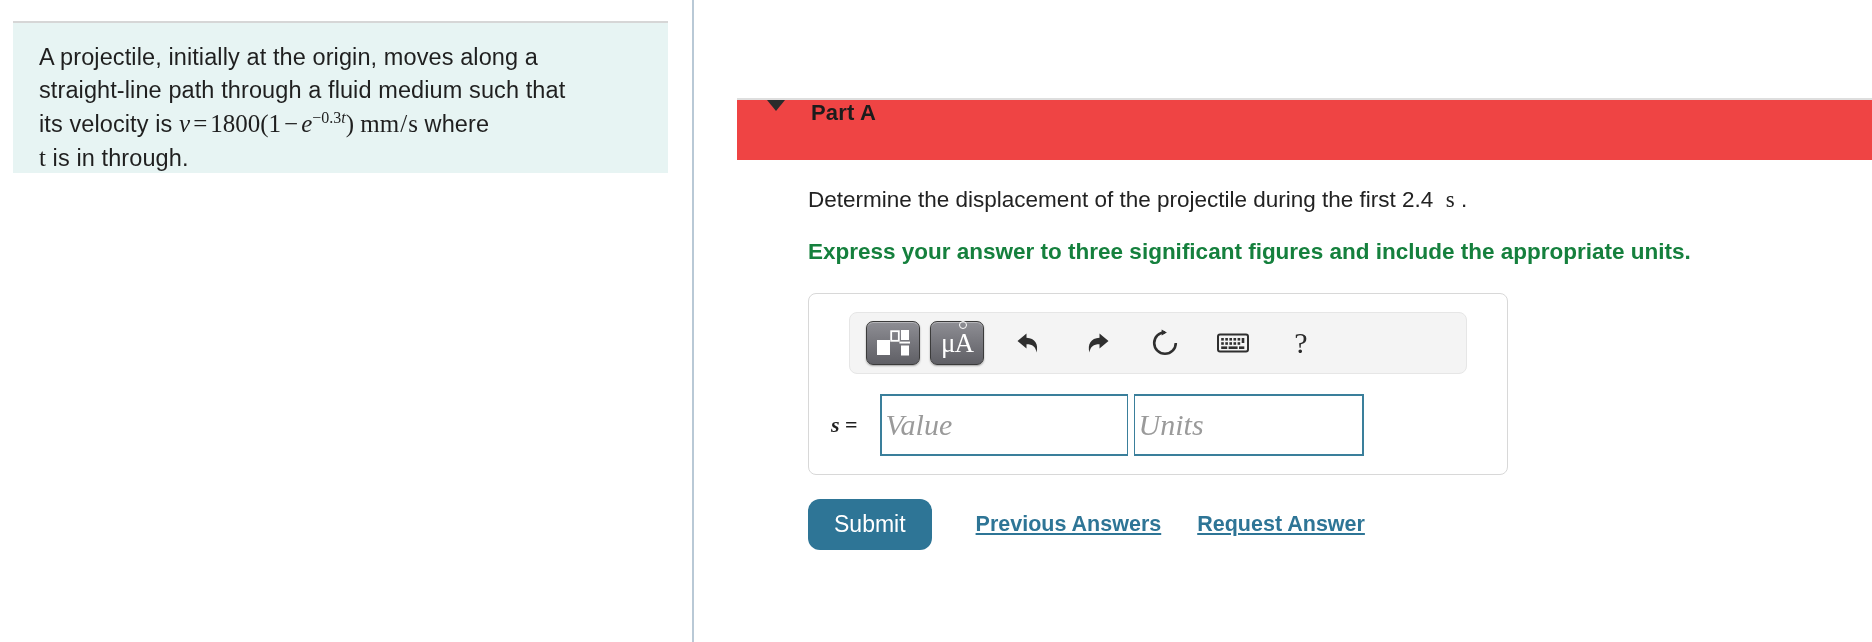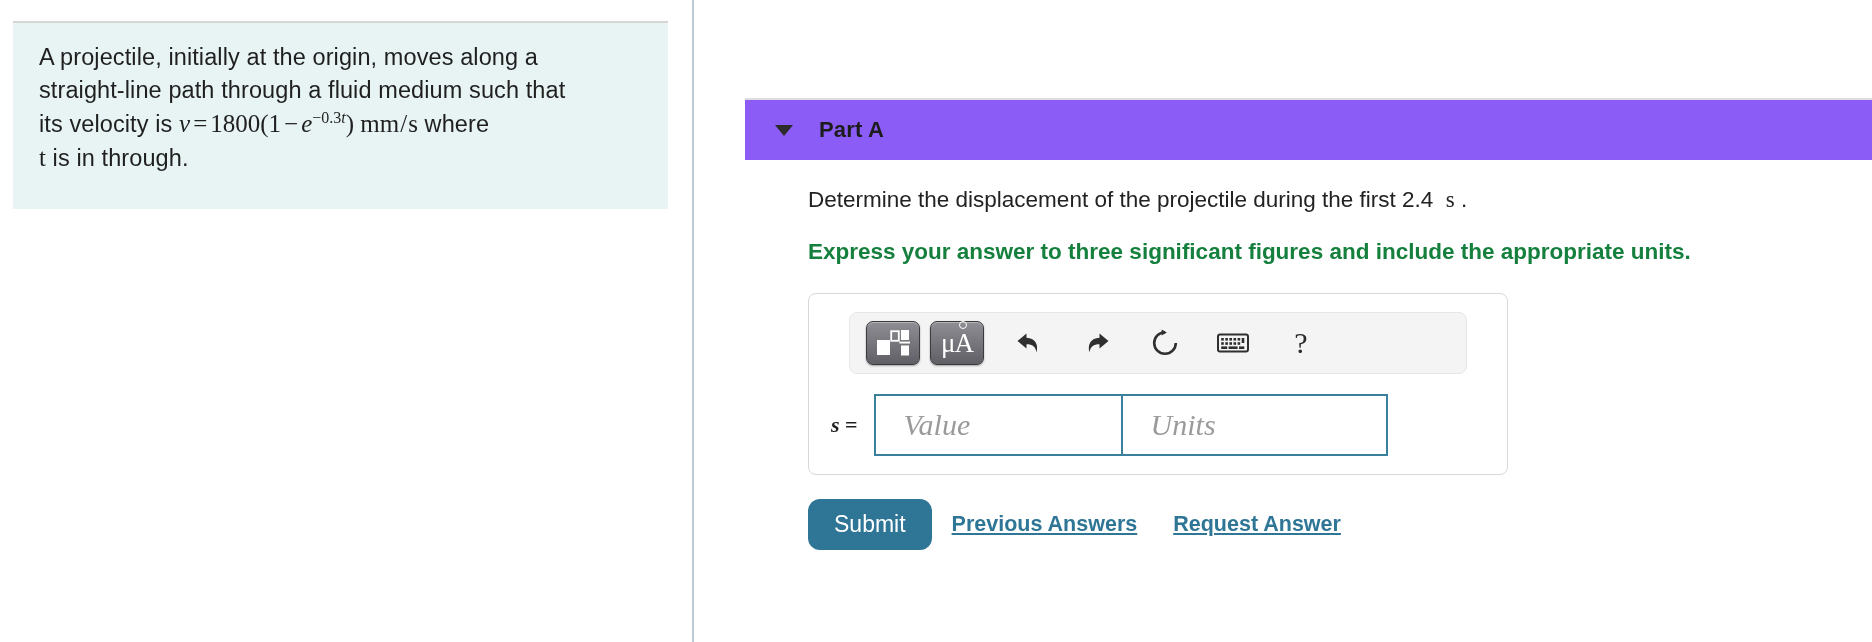--- a/index.html
+++ b/index.html
@@ -39,21 +39,21 @@
     top: 0;
     width: 692px;
     height: 642px;
   }
 
   .problem-card {
     position: absolute;
     left: 13px;
     top: 21px;
     width: 655px;
-    height: 188px;
+    height: 152px;
     background: #e7f4f3;
     border-top: 2px solid #d6d6d6;
     padding: 18px 22px 14px 26px;
   }
 
   .problem-text {
     font-size: 23.5px;
     line-height: 33px;
     color: #1f1f1f;
     letter-spacing: 0.1px;
@@ -81,28 +81,28 @@
   .right-pane {
     position: absolute;
     left: 694px;
     top: 0;
     right: 0;
     height: 642px;
   }
 
   .part-header {
     position: absolute;
-    left: 51px;
+    left: 43px;
     top: 98px;
     right: 0;
     height: 62px;
-    background: #8b5cf6;
+    background: #ef4444;
     border-top: 2px solid #dedede;
     display: flex;
-    align-items: center;
+    align-items: flex-start;
     padding-left: 30px;
     cursor: pointer;
   }
 
   .caret {
     width: 0;
     height: 0;
     border-left: 9px solid transparent;
     border-right: 9px solid transparent;
     border-top: 11px solid #2b2b2b;
@@ -232,30 +232,31 @@
   .var-label .it { font-style: italic; }
 
   .field {
     height: 62px;
     border: 2px solid #3a7f9b;
     background: #ffffff;
     font-family: "Liberation Serif", serif;
     font-style: italic;
     font-size: 30px;
     color: #1f1f1f;
-    padding: 0 28px;
+    padding: 0 4px;
     outline: none;
+    margin-left: 6px;
   }
   .field::placeholder {
     color: #9a9a9a;
     font-style: italic;
     opacity: 1;
   }
   .field.value-field { width: 248px; border-right-width: 1px; }
-  .field.units-field { width: 266px; border-left-width: 1px; }
+  .field.units-field { width: 230px; border-left-width: 1px; }
 
   
   .submit-row {
     display: flex;
     align-items: center;
     margin-top: 24px;
   }
 
   .submit-btn {
     background: #2e7596;
@@ -267,21 +268,21 @@
     padding: 13px 26px;
     cursor: pointer;
     line-height: 1.1;
   }
 
   .link {
     color: #2e7596;
     font-size: 21.5px;
     font-weight: bold;
     text-decoration: underline;
-    margin-left: 20px;
+    margin-left: 44px;
     cursor: pointer;
     white-space: nowrap;
   }
   .link.second { margin-left: 36px; }
 </style>
 </head>
 <body>
 
 <div class="page">
 

